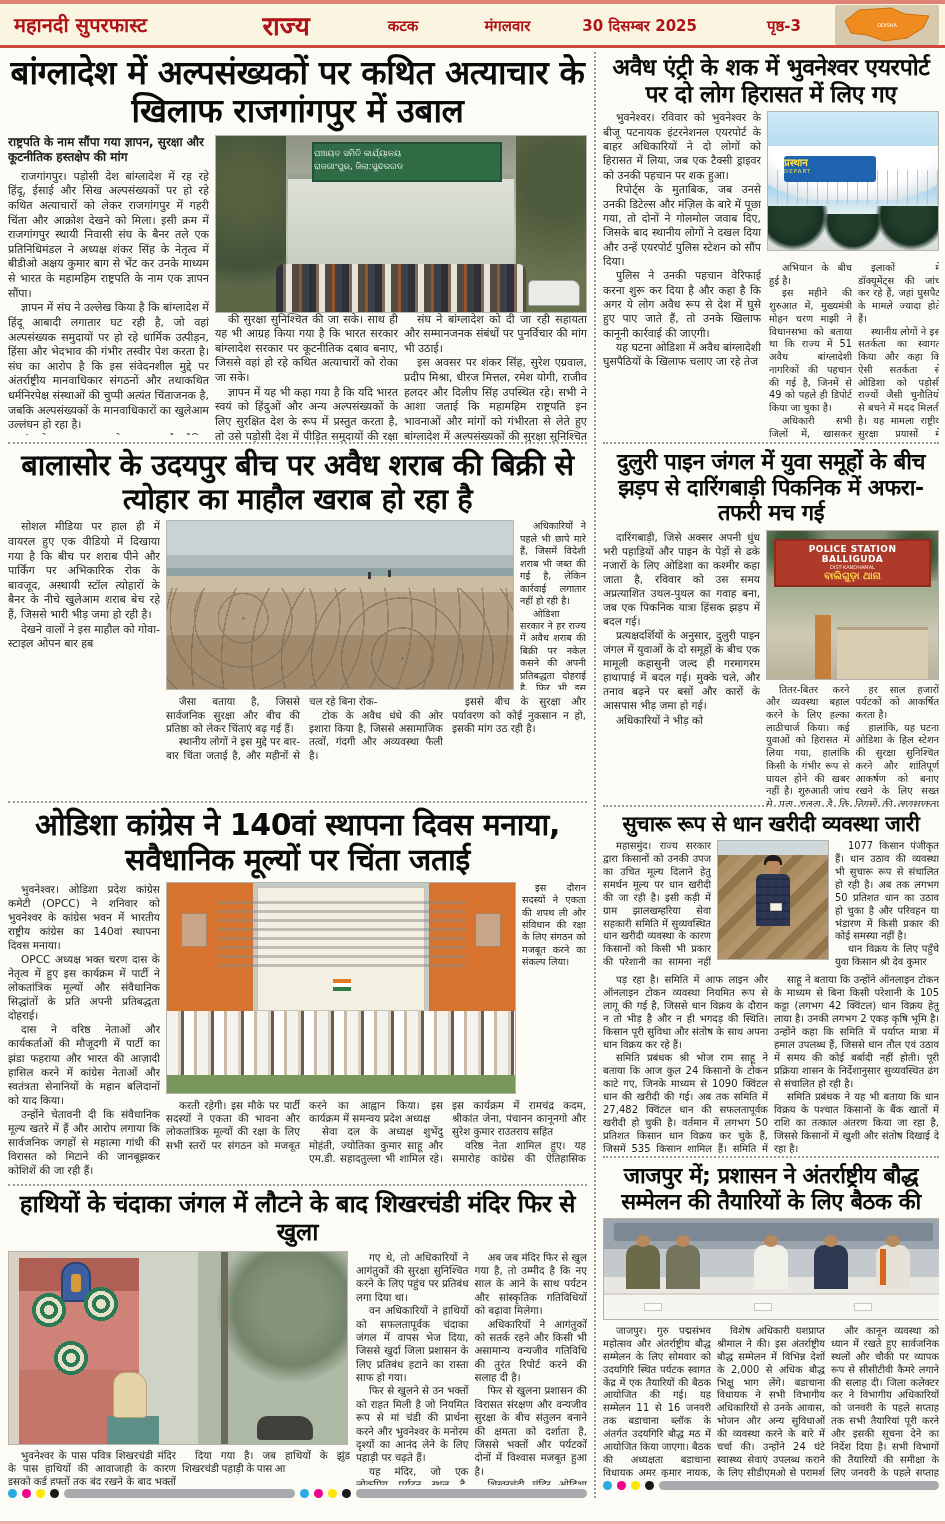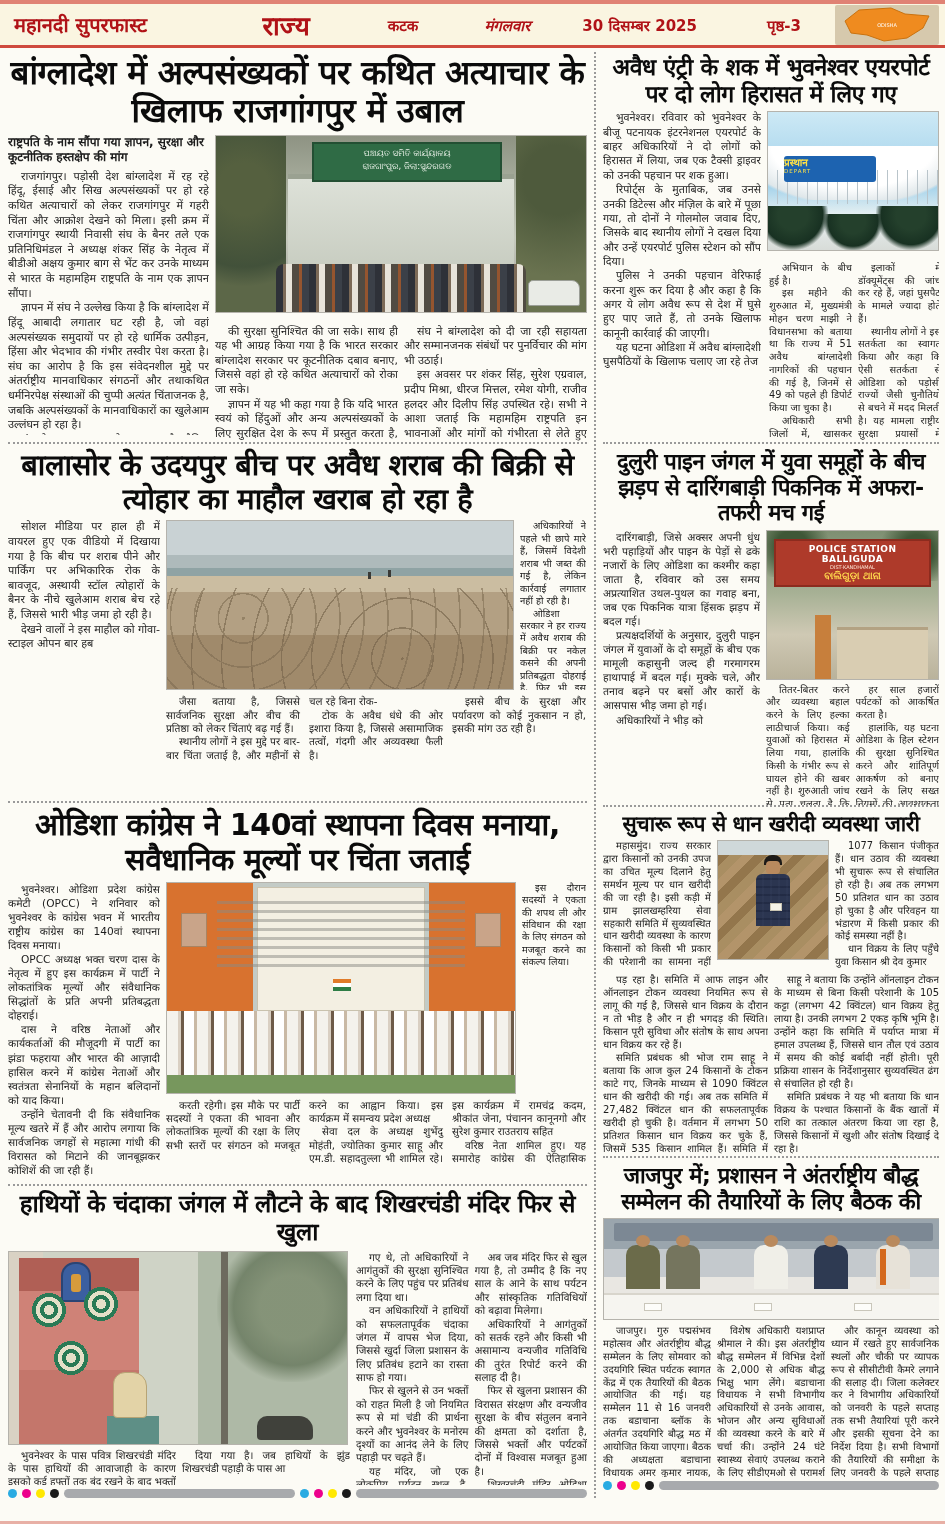--- a/index.html
+++ b/index.html
@@ -7,21 +7,21 @@
         font-family:"DejaVu Sans","Liberation Sans",sans-serif;color:#1c1c1c;overflow:hidden;
         box-sizing:border-box;}
   .page *{box-sizing:border-box;}
 
   
   .masthead{height:48px;background:#faf5e1;border-top:4px solid #e08274;border-bottom:3px solid #cf4a3d;
             display:flex;align-items:center;}
   .mh-paper{color:#b01217;font-size:20px;font-weight:800;margin-left:14px;white-space:nowrap;}
   .mh-section{color:#b01217;font-size:26px;font-weight:800;margin-left:auto;}
   .mh-item{color:#b01217;font-size:15px;font-weight:700;white-space:nowrap;}
-  .mh-city{margin-left:78px;} .mh-day{margin-left:66px;font-style:italic;} .mh-date{margin-left:52px;} .mh-page{margin-left:70px;}
+  .mh-city{margin-left:78px;} .mh-day{margin-left:66px;} .mh-date{margin-left:52px;} .mh-page{margin-left:70px;}
   .mh-map{width:104px;height:40px;background:#d6c9ad;border-radius:2px;margin-left:34px;margin-right:6px;
           display:flex;align-items:center;justify-content:center;}
 
   
   .content{display:flex;padding:4px 6px 0 8px;}
   .colL{width:588px;border-right:2px dotted #9a9a9a;padding-right:7px;}
   .colR{width:343px;padding-left:7px;}
   .art{overflow:hidden;position:relative;border-bottom:2px dotted #9a9a9a;margin-bottom:3px;padding-bottom:3px;}
   .art:last-child{border-bottom:none;}
   .hl{font-weight:800;color:#0b0b0b;text-align:center;line-height:1.16;letter-spacing:-0.4px;margin:2px 0 4px;}
@@ -38,21 +38,21 @@
   .ph{position:relative;overflow:hidden;border:1px solid #b5b3ac;background:#cfcfc6;}
   .ph>*{position:absolute;}
 
   
   .ph1{width:372px;height:178px;background:linear-gradient(180deg,#8e9383,#aab0a0 30%,#c6cabe 58%,#9c9c94);}
   .ph1 .trees{top:0;bottom:0;width:70px;background:radial-gradient(circle at 40% 30%,#55603f 20%,#42513a 60%,transparent 75%),#5c6748;}
   .ph1 .tL{left:0;} .ph1 .tR{right:0;background:radial-gradient(circle at 60% 25%,#4e5a3c 25%,transparent 70%),#6a7350;}
   .ph1 .bldg{left:72px;right:72px;top:38px;bottom:40px;background:linear-gradient(180deg,#dde1d8,#c7ccc0);
              border-top:5px solid #9aa191;}
   .ph1 .sign{left:96px;top:6px;width:190px;height:40px;background:#2f6b45;border:2px solid #234f33;
-             color:#f2f7ef;text-align:center;font-size:8.5px;line-height:1.6;padding-top:3px;}
+             color:#f2f7ef;font-size:8.5px;line-height:1.6;padding-top:3px;}
   .ph1 .crowd{left:60px;right:60px;bottom:0;height:48px;border-radius:8px 8px 0 0;filter:blur(.4px);
       background:repeating-linear-gradient(90deg,#2e3138 0 7px,#7c6a57 7px 10px,#e8e4da 10px 16px,#514b42 16px 23px,#95552f 23px 26px,#3b4048 26px 33px);}
   .ph1 .car{right:6px;bottom:6px;width:52px;height:26px;background:#e9ebe6;border-radius:5px 8px 2px 2px;border:1px solid #9b9e97;}
 
   
   .ph2{width:172px;height:140px;background:linear-gradient(180deg,#cde9f5,#9fd0ea 52%,#e8f1f2 75%,#d8dcd8);}
   .ph2 .roof{left:-20px;right:-20px;top:34px;height:54px;background:radial-gradient(ellipse at 50% 0%,#ffffff 55%,#dfe7ea 75%,transparent 78%);}
   .ph2 .truss{left:0;right:0;top:58px;height:34px;background:repeating-linear-gradient(90deg,transparent 0 9px,#b9c4ca 9px 10px);}
   .ph2 .sign{left:16px;top:44px;width:92px;height:26px;background:#1d63b0;border-radius:3px;color:#fde047;
              text-align:left;line-height:1.05;padding-top:2px;}
@@ -175,21 +175,21 @@
               <div class="trees tL"></div>
               <div class="trees tR"></div>
               <div class="bldg"></div>
               <div class="sign">
                 <div>ପଞ୍ଚାୟତ ସମିତି କାର୍ଯ୍ୟାଳୟ</div>
                 <div>ରାଜଗାଂପୁର, ଜିଲା:ସୁନ୍ଦରଗଡ</div>
               </div>
               <div class="crowd"></div>
               <div class="car"></div>
             </div>
-            <div class="bodyrow" style="margin-top:12px;">
+            <div class="bodyrow" style="margin-top:0;">
               <div class="txt paras" style="width:183px;">
                   <p>की सुरक्षा सुनिश्चित की जा सके। साथ ही यह भी आग्रह किया गया है कि भारत सरकार बांग्लादेश सरकार पर कूटनीतिक दबाव बनाए, जिससे वहां हो रहे कथित अत्याचारों को रोका जा सके।</p>
                   <p>ज्ञापन में यह भी कहा गया है कि यदि भारत स्वयं को हिंदुओं और अन्य अल्पसंख्यकों के लिए सुरक्षित देश के रूप में प्रस्तुत करता है, तो उसे पड़ोसी देश में पीड़ित समुदायों की रक्षा के लिए सक्रिय भूमिका निभानी चाहिए। इसके साथ ही</p>
                 </div>
               <div class="txt paras" style="width:183px;">
                   <p>संघ ने बांग्लादेश को दी जा रही सहायता और सम्मानजनक संबंधों पर पुनर्विचार की मांग भी उठाई।</p>
                   <p>इस अवसर पर शंकर सिंह, सुरेश एग्रवाल, प्रदीप मिश्रा, धीरज मित्तल, रमेश योगी, राजीव हलदर और दिलीप सिंह उपस्थित रहे। सभी ने आशा जताई कि महामहिम राष्ट्रपति इन भावनाओं और मांगों को गंभीरता से लेते हुए बांग्लादेश में अल्पसंख्यकों की सुरक्षा सुनिश्चित करेंगे।</p>
                 </div>
             </div>
           </div>

